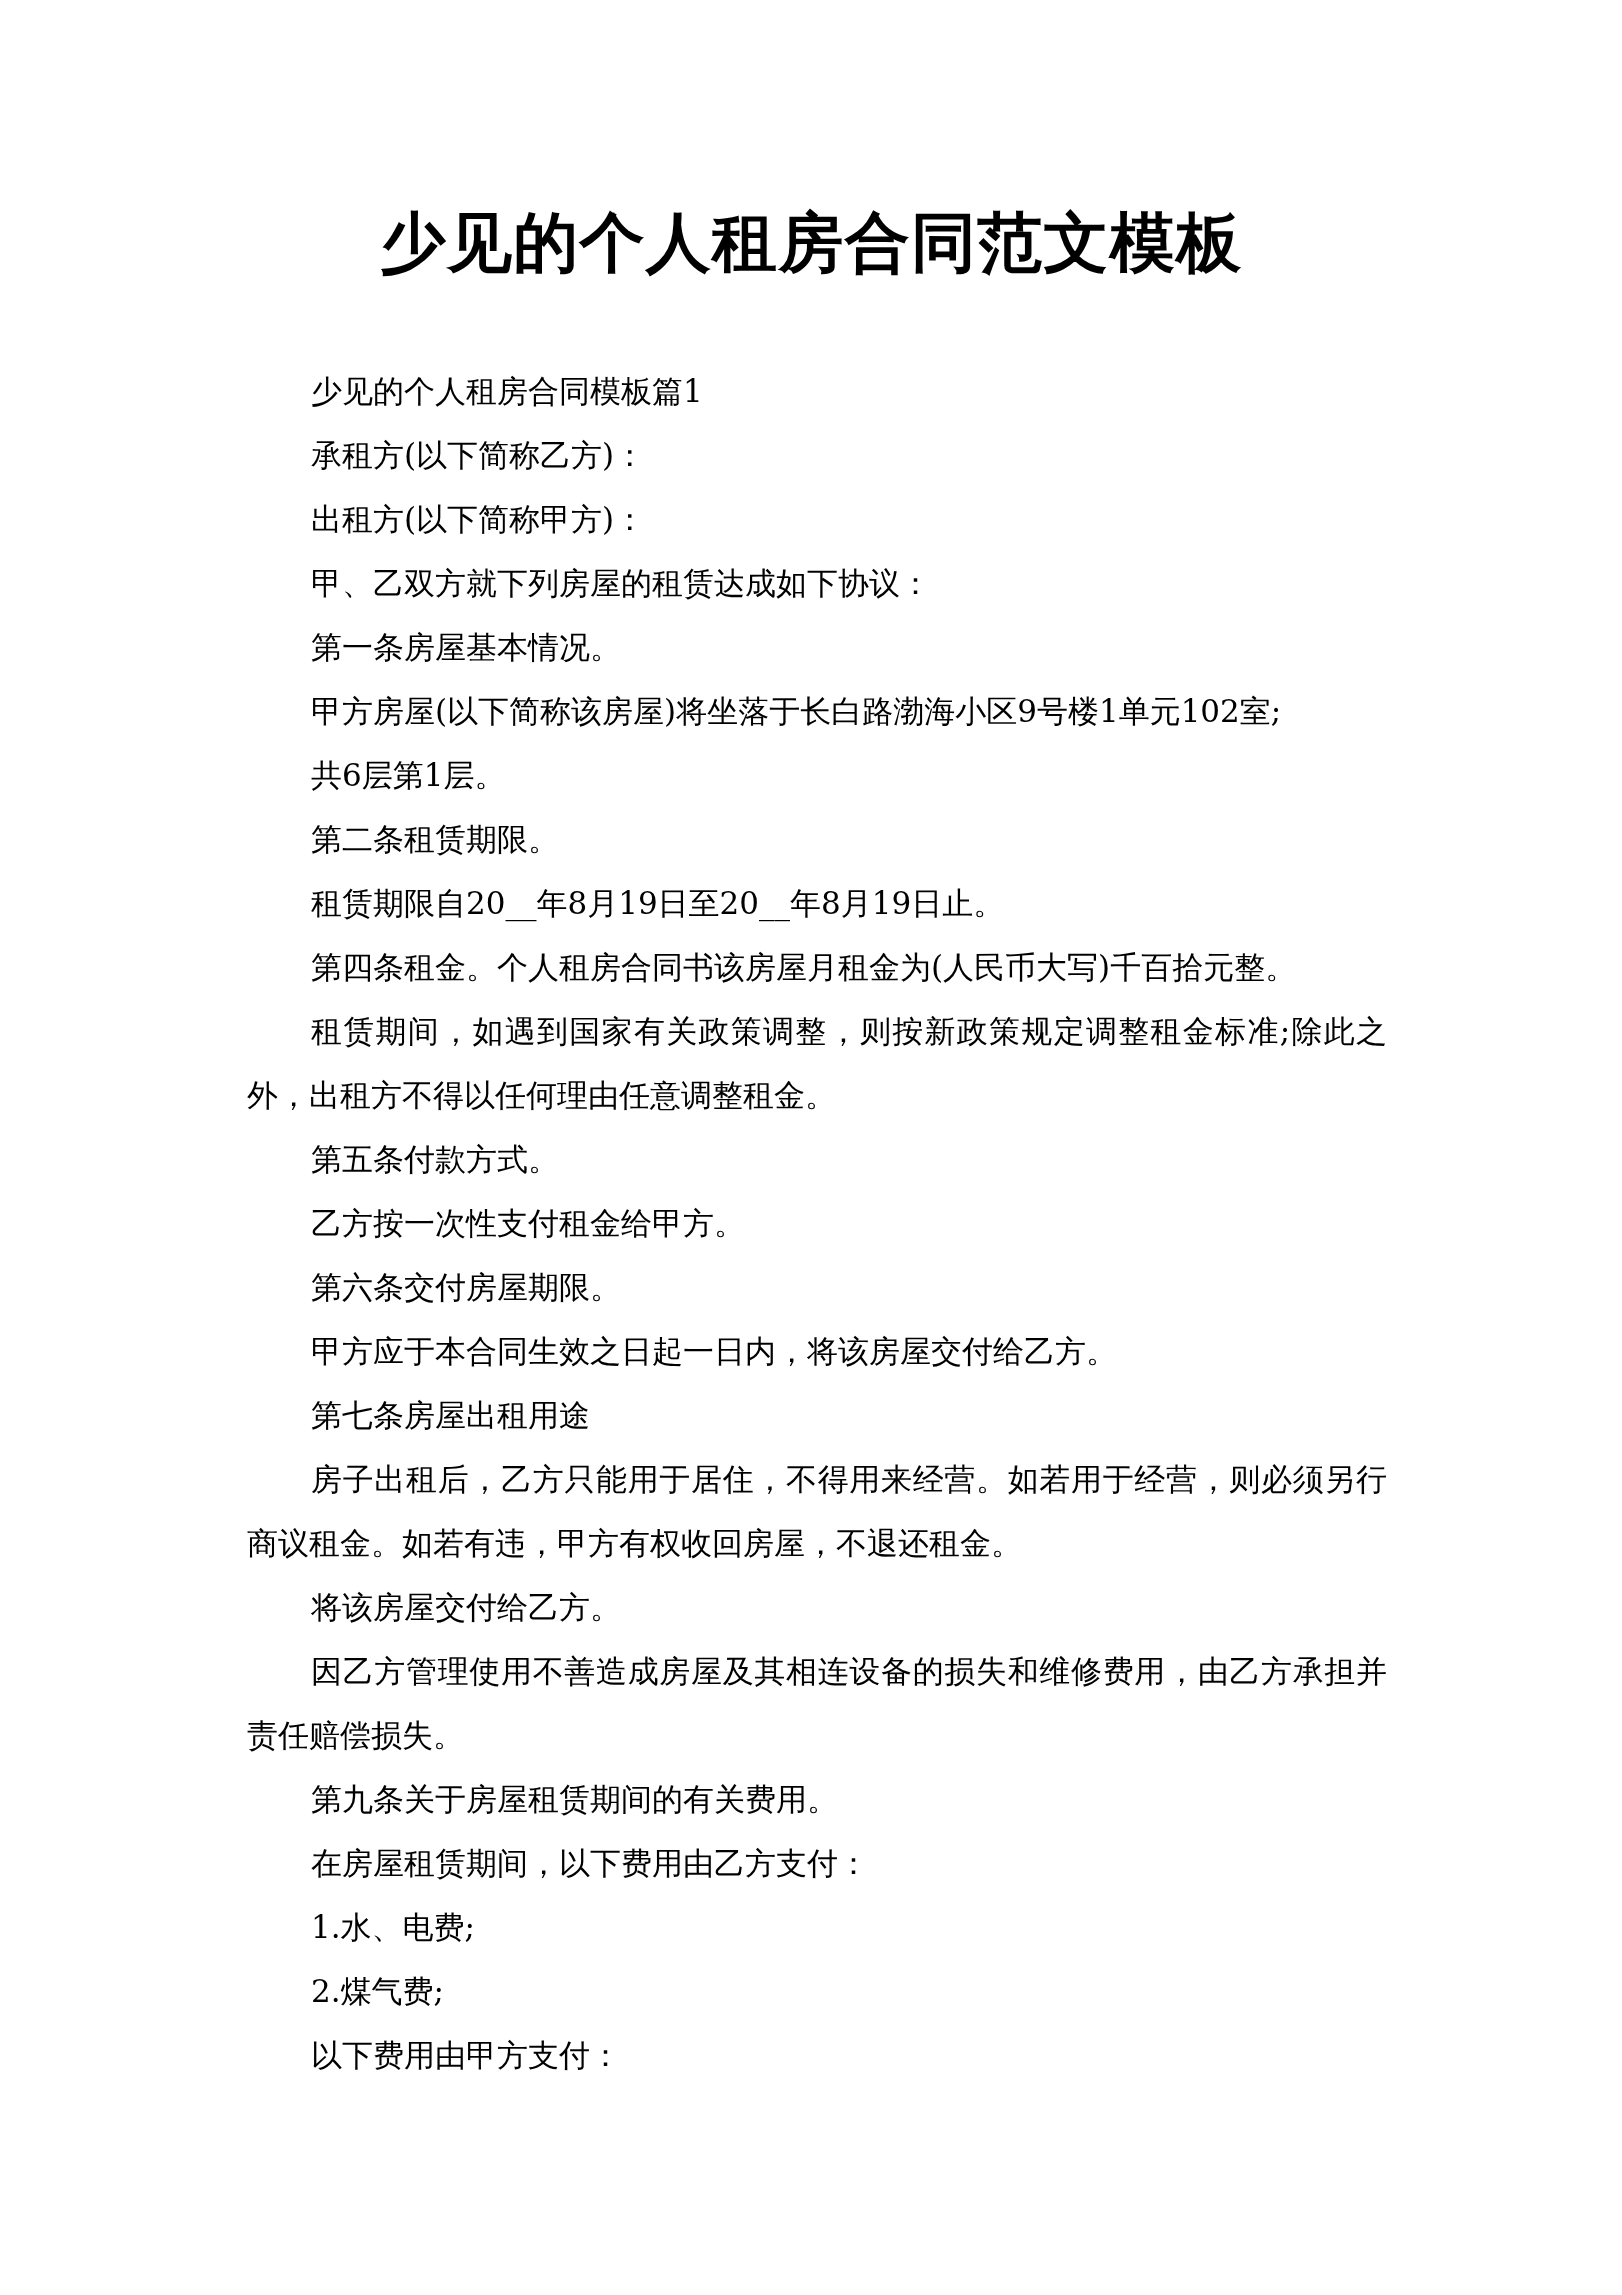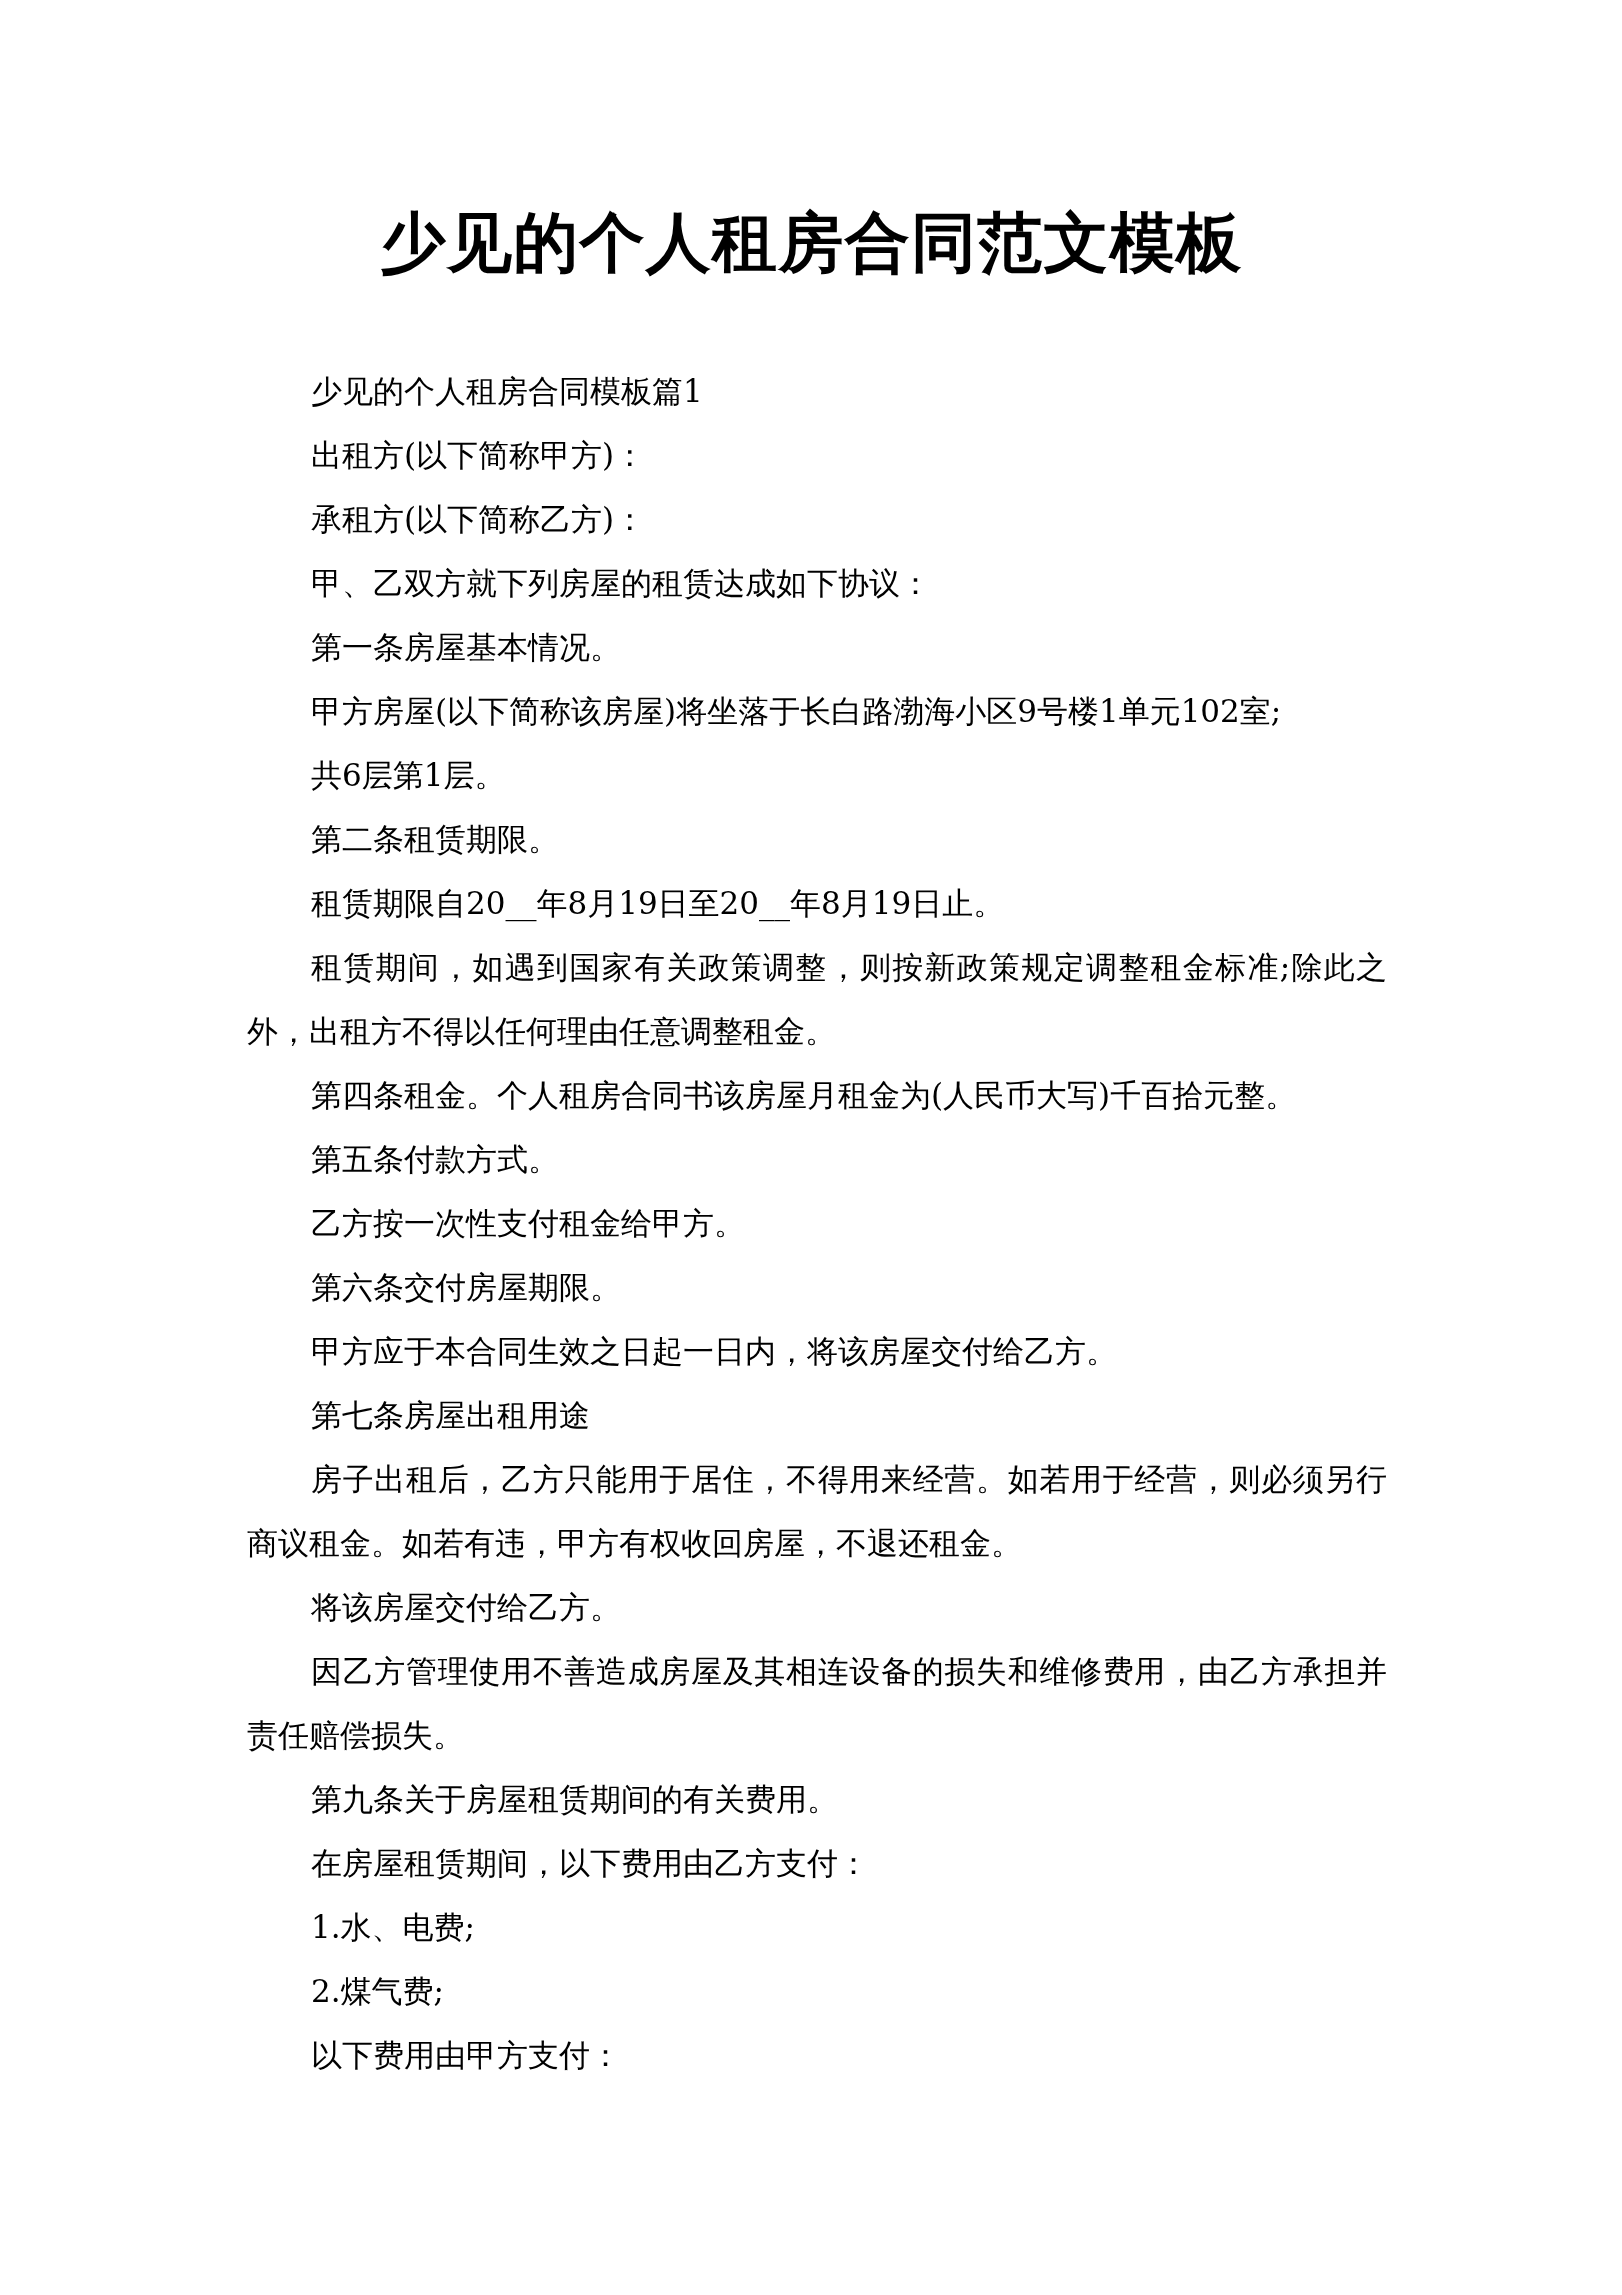--- a/index.html
+++ b/index.html
@@ -51,30 +51,30 @@
     }
   </style>
 </head>
 <body>
 
 <div class="page">
   <h1 class="doc-title">少见的个人租房合同范文模板</h1>
 
   <div class="body-text">
     <p class="para">少见的个人租房合同模板篇1</p>
+    <p class="para">承租方(以下简称乙方)：</p>
     <p class="para">出租方(以下简称甲方)：</p>
-    <p class="para">承租方(以下简称乙方)：</p>
     <p class="para">甲、乙双方就下列房屋的租赁达成如下协议：</p>
     <p class="para">第一条房屋基本情况。</p>
     <p class="para">甲方房屋(以下简称该房屋)将坐落于长白路渤海小区9号楼1单元102室;</p>
     <p class="para">共6层第1层。</p>
     <p class="para">第二条租赁期限。</p>
     <p class="para">租赁期限自20__年8月19日至20__年8月19日止。</p>
+    <p class="para">第四条租金。个人租房合同书该房屋月租金为(人民币大写)千百拾元整。</p>
     <p class="para">租赁期间，如遇到国家有关政策调整，则按新政策规定调整租金标准;除此之外，出租方不得以任何理由任意调整租金。</p>
-    <p class="para">第四条租金。个人租房合同书该房屋月租金为(人民币大写)千百拾元整。</p>
     <p class="para">第五条付款方式。</p>
     <p class="para">乙方按一次性支付租金给甲方。</p>
     <p class="para">第六条交付房屋期限。</p>
     <p class="para">甲方应于本合同生效之日起一日内，将该房屋交付给乙方。</p>
     <p class="para">第七条房屋出租用途</p>
     <p class="para">房子出租后，乙方只能用于居住，不得用来经营。如若用于经营，则必须另行商议租金。如若有违，甲方有权收回房屋，不退还租金。</p>
     <p class="para">将该房屋交付给乙方。</p>
     <p class="para">因乙方管理使用不善造成房屋及其相连设备的损失和维修费用，由乙方承担并责任赔偿损失。</p>
     <p class="para">第九条关于房屋租赁期间的有关费用。</p>
     <p class="para">在房屋租赁期间，以下费用由乙方支付：</p>

